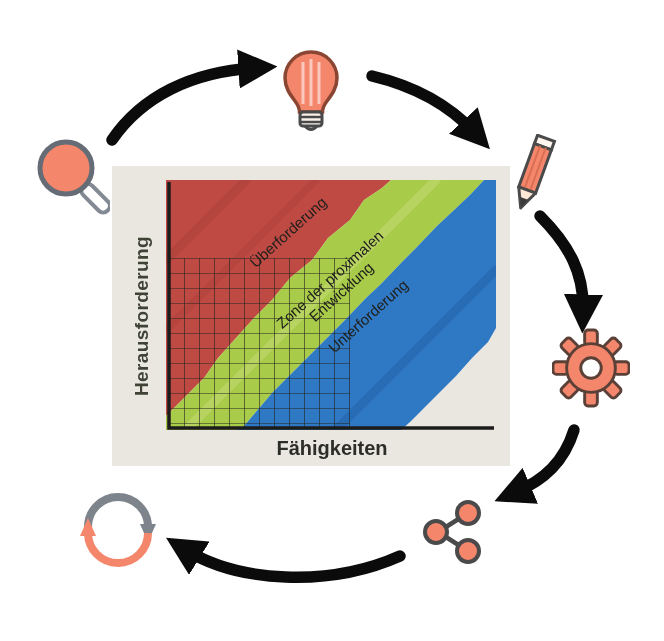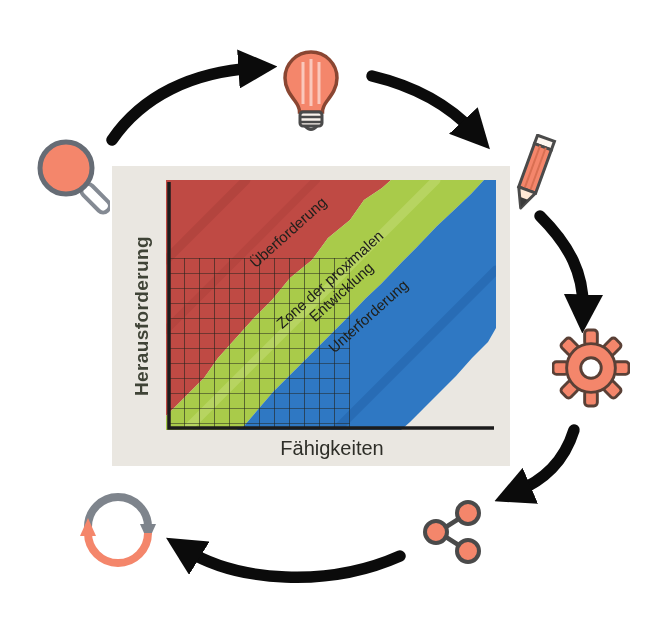--- a/index.html
+++ b/index.html
@@ -8,21 +8,21 @@
 
   .arrows-layer { position:absolute; left:0; top:0; width:664px; height:641px; }
 
   .icon { position:absolute; }
   .icon svg { width:100%; height:100%; display:block; }
 
   .chart { position:absolute; left:112px; top:166px; width:398px; height:300px; background:#eae7e1; }
   .ylabel { position:absolute; left:30px; top:150px; transform:translate(-50%,-50%) rotate(-90deg);
             font-weight:bold; font-size:19px; color:#3f4336; white-space:nowrap; letter-spacing:.4px; }
   .xlabel { position:absolute; left:220px; top:282px; transform:translate(-50%,-50%);
-            font-weight:normal; font-size:20px; color:#2e2e28; white-space:nowrap; }
+            font-weight:bold; font-size:20px; color:#2e2e28; white-space:nowrap; }
   .plot { position:absolute; left:54px; top:14px; width:330px; height:250px; }
   .plot svg { position:absolute; left:0; top:0; width:330px; height:250px; }
 
   .zlabel { position:absolute; transform:translate(-50%,-50%) rotate(-42deg);
             font-size:15px; color:#20201c; white-space:nowrap; text-align:center; }
   .zlabel.wrap { white-space:normal; width:150px; line-height:1.12; }
   .z0 { left:122px; top:52px; }
   .z1 { left:170px; top:106px; }
   .z2 { left:202px; top:136px; }
 </style>

